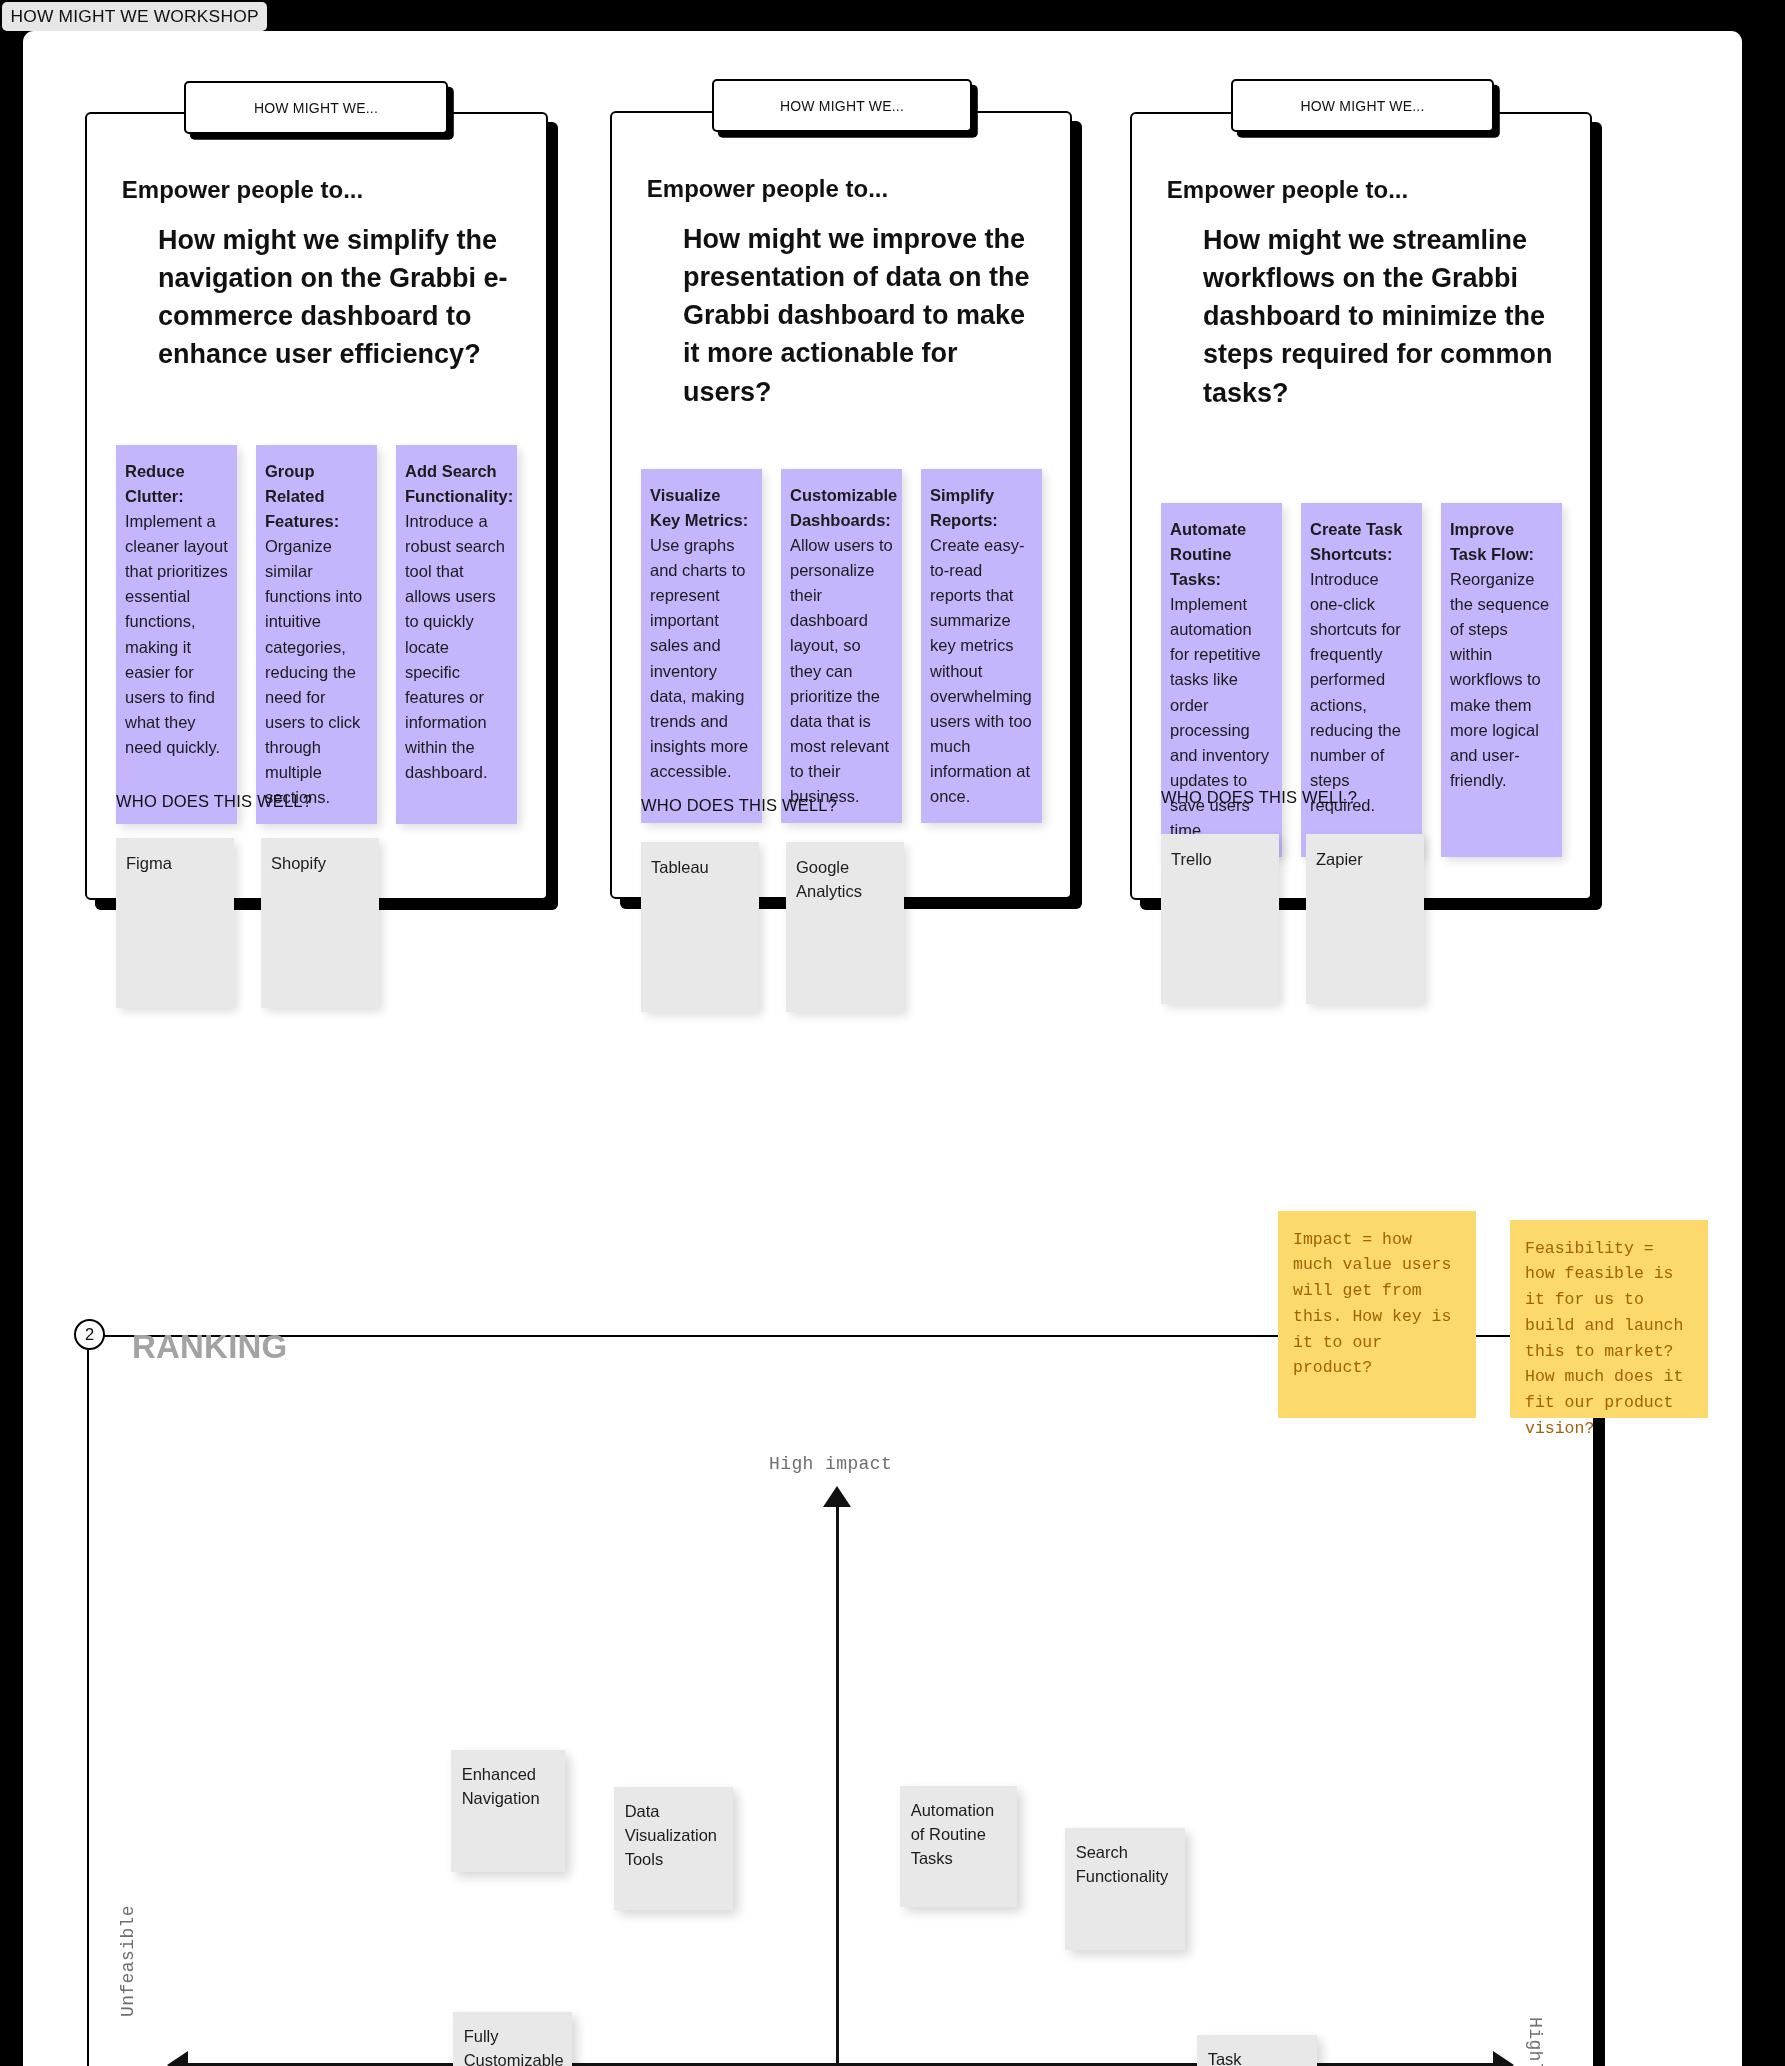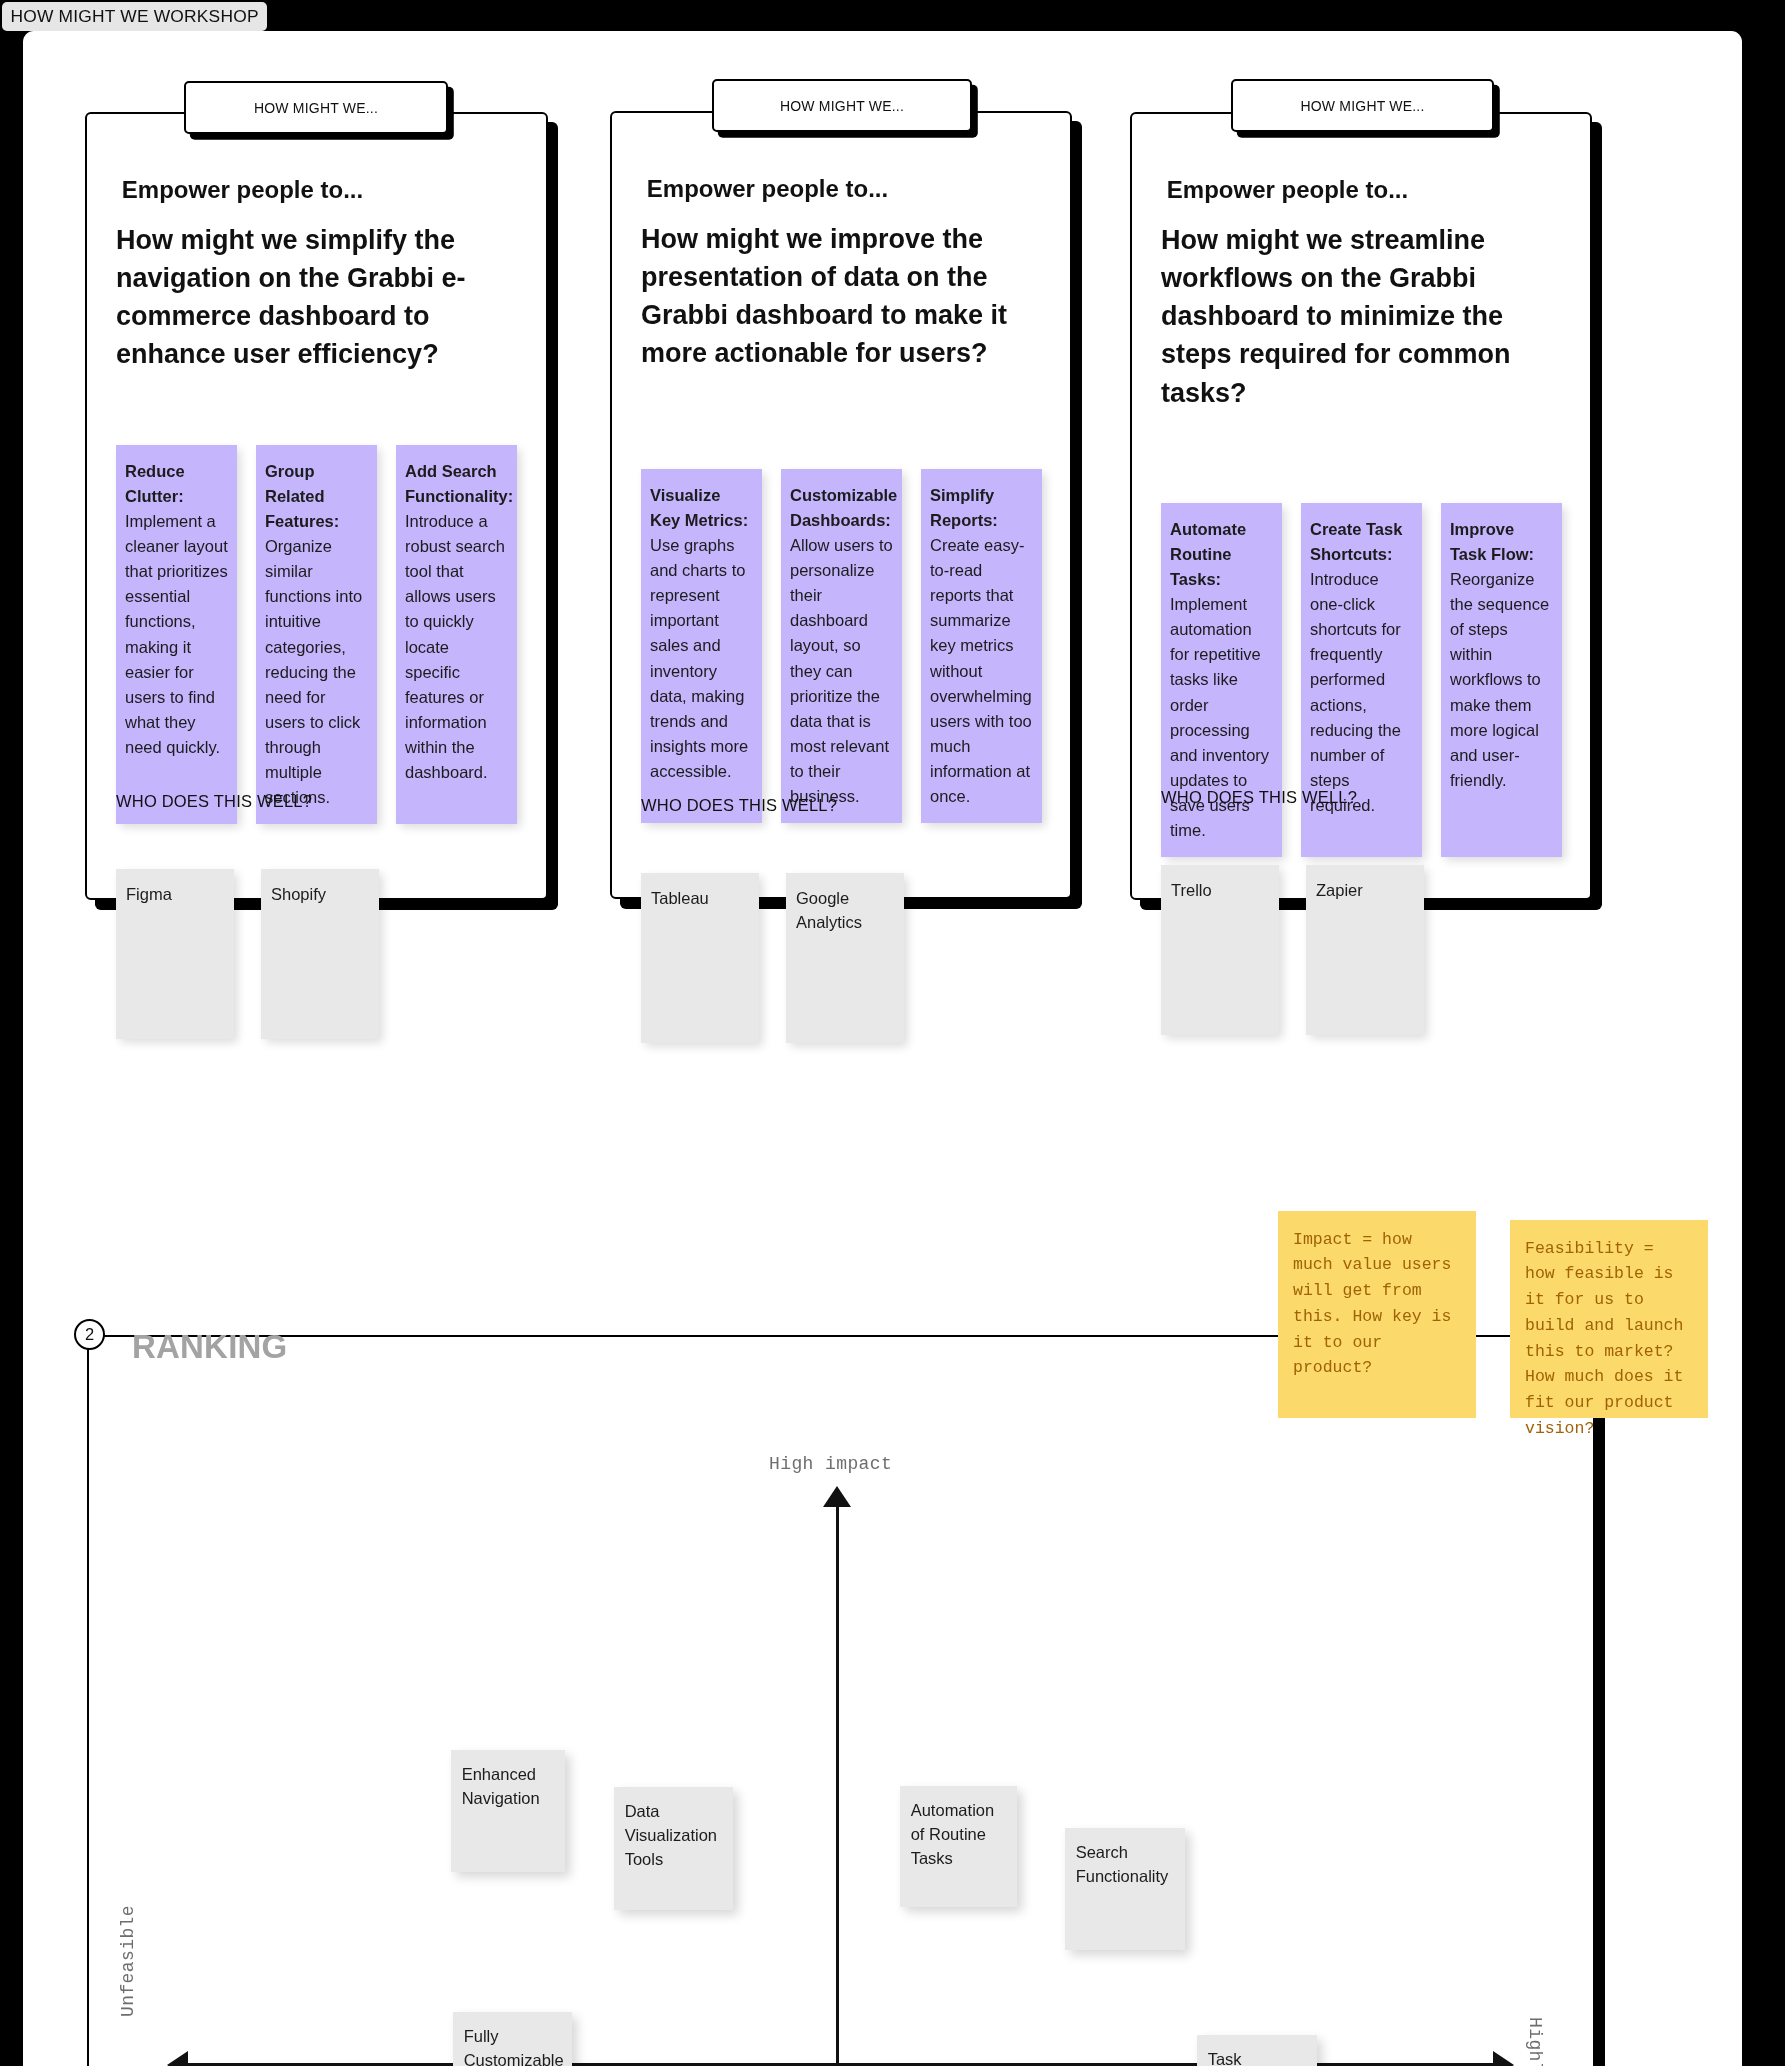--- a/index.html
+++ b/index.html
@@ -34,41 +34,40 @@
     font-weight:normal; font-size:14px; letter-spacing:0.2px; color:#111;
     font-stretch:condensed; z-index:12;
   }
   .card-inner{ position:relative; width:100%; height:100%; padding:26px 29px; }
   .empower{
     font-weight:bold; font-size:24px; color:#111; font-stretch:condensed;
     margin-left:5.8px; margin-top:36px;
   }
   .question{
     font-weight:bold; font-size:27px; line-height:1.42; color:#111;
-    font-stretch:condensed; margin-top:16.5px; max-width:438px;
+    font-stretch:condensed; margin-top:16.5px; max-width:438px;margin-left:42px;
   }
   .idea-row{ position:absolute; left:29px; right:20.7px; top:331px; display:flex; gap:19px; }
   .idea-note{
     width:121px; min-height:248px; background:#c4b5fd;
     box-shadow:4.1px 4.1px 9px rgba(0,0,0,.14);
     padding:14px 9px; font-size:16.5px; line-height:1.52; color:#1c1c1c;
   }
   .idea-note b{ font-weight:bold; }
   .who-title{
     position:absolute; left:29px; top:678px;
     font-weight:normal; font-size:16.5px; letter-spacing:0.2px;
     color:#111; font-stretch:condensed;
   }
   .who-row{ position:absolute; left:29px; top:724px; display:flex; gap:27px; }
   .who-note{
     width:118px; height:170px; background:#e8e8e8;
     box-shadow:4.1px 4.1px 9px rgba(0,0,0,.14);
     padding:14px 10px; font-size:16.5px; line-height:1.45; color:#1c1c1c;
     font-family:"Liberation Sans", sans-serif;
-    margin-top:31px;
   }
   
   .rank-panel{
     position:absolute; left:87px; top:1335px; width:1508px; height:1343px;
     background:#fff; border:2.1px solid #000;
     box-shadow:10px 10px 0 #000;
   }
   .rank-badge{
     position:absolute; left:74px; top:1319px; width:31px; height:31px;
     border:2.1px solid #000; border-radius:50%; background:#fff; z-index:25;

